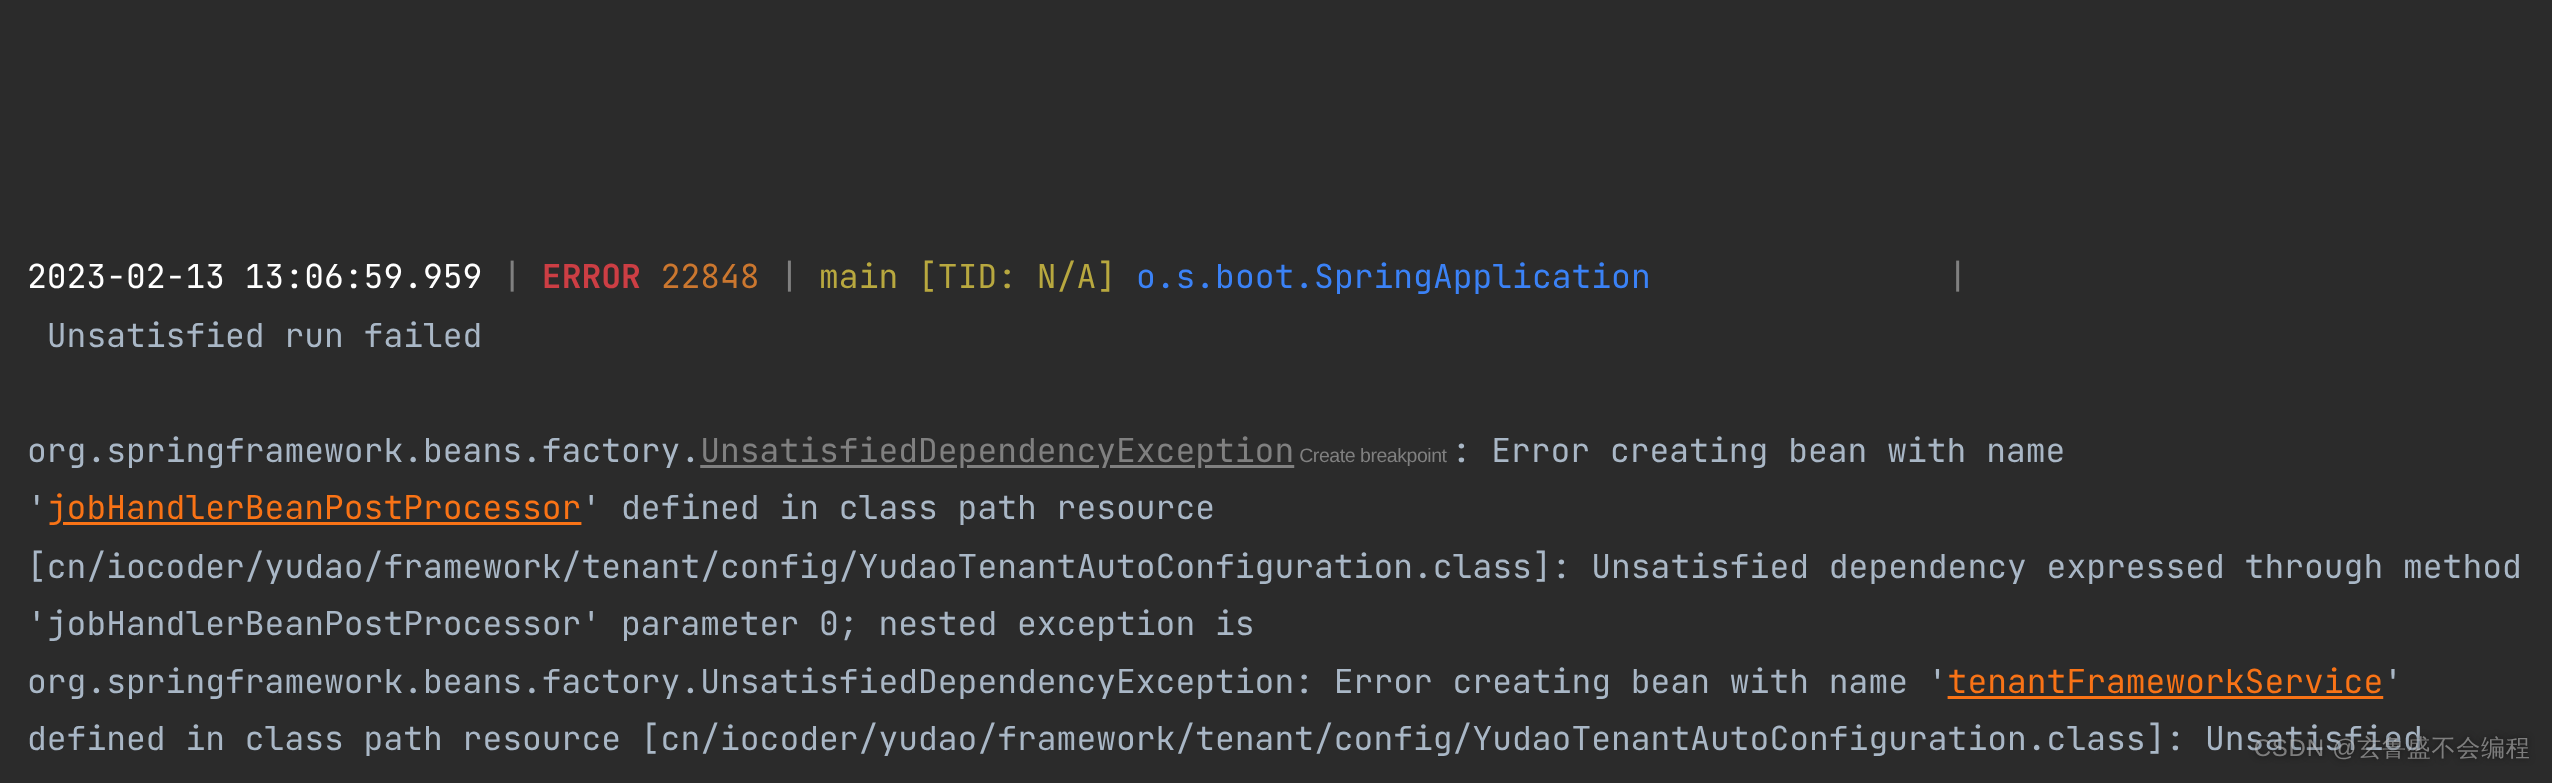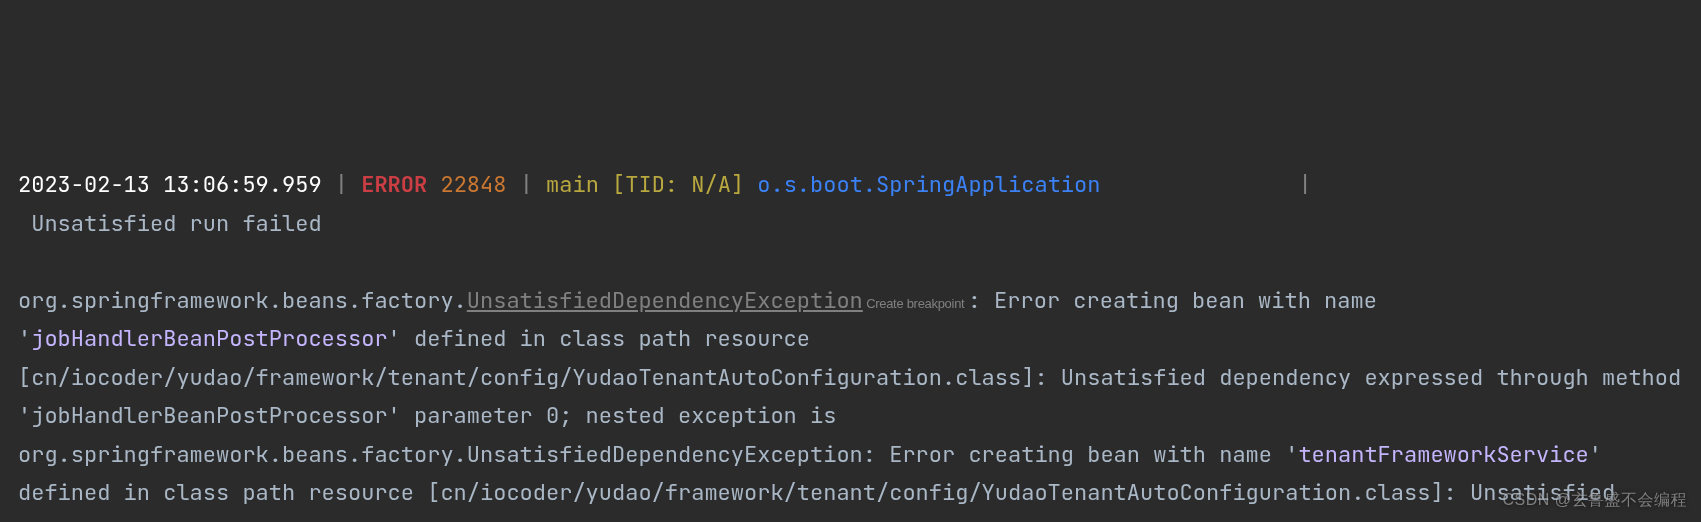--- a/index.html
+++ b/index.html
@@ -54,21 +54,22 @@
       text-decoration-color: #808080;
       margin-top: 16px;
     }
     .create-bp {
       color: #808080;
       font-family: -apple-system, "Segoe UI", sans-serif;
       font-size: 13px;
       letter-spacing: -0.3px;
     }
     .link {
-      color: #c4b5fd;
+      color: #f97316;
+      text-decoration: underline;
       cursor: pointer;
     }
     .watermark {
       position: absolute;
       right: 14px;
       bottom: 8px;
       font-family: -apple-system, sans-serif;
       font-size: 16px;
       color: rgba(200,200,200,0.55);
       text-shadow: 0 0 4px rgba(0,0,0,0.6);

